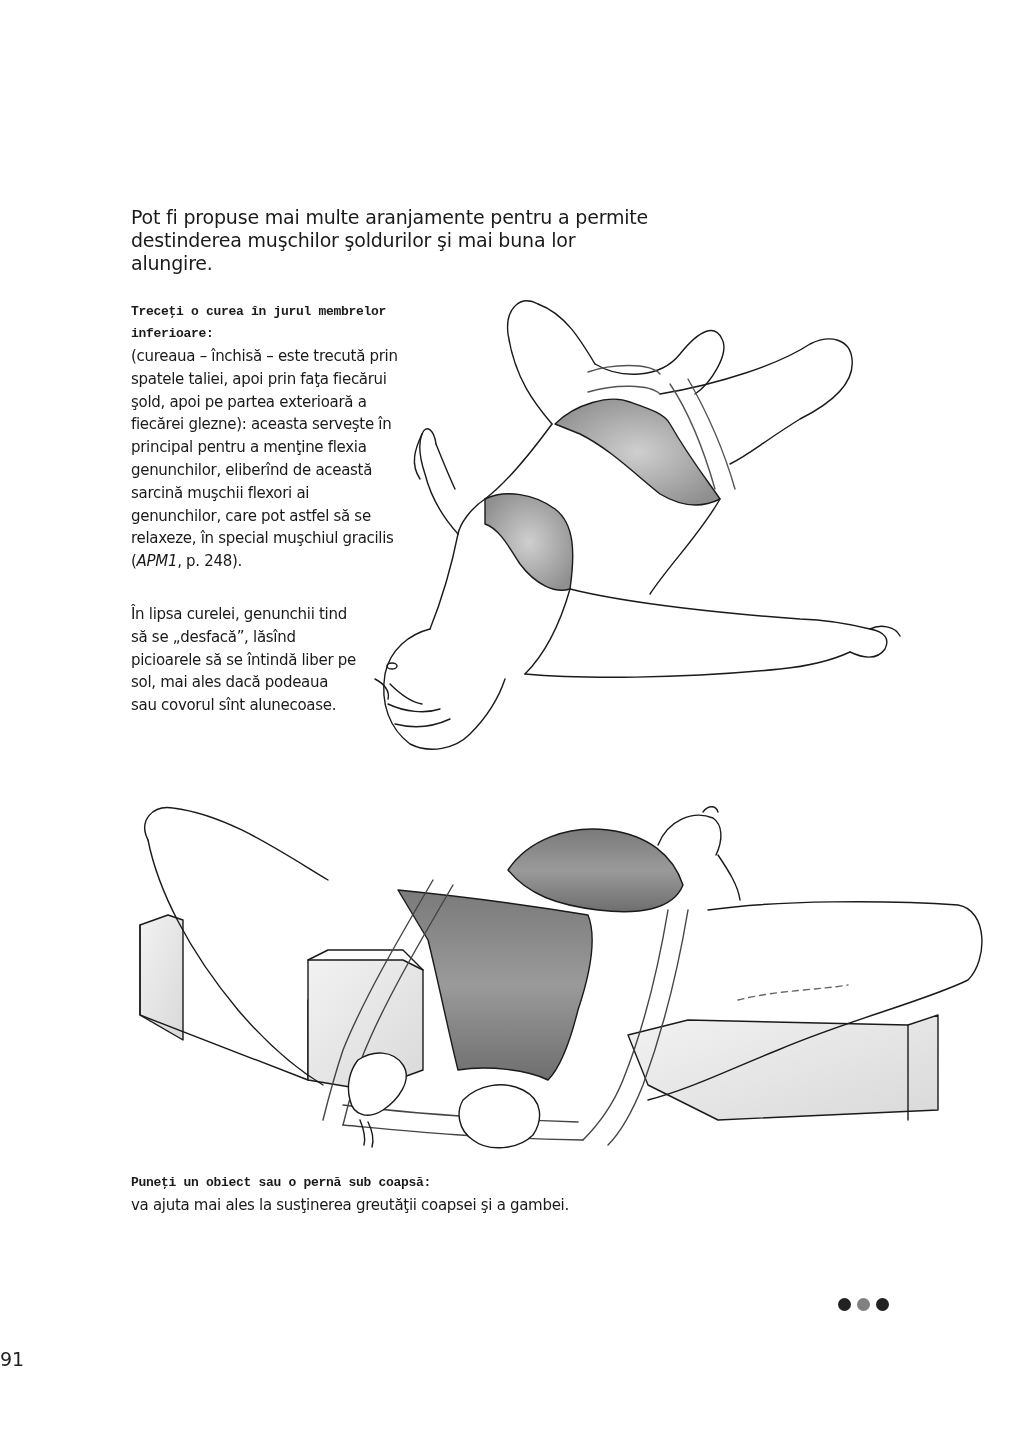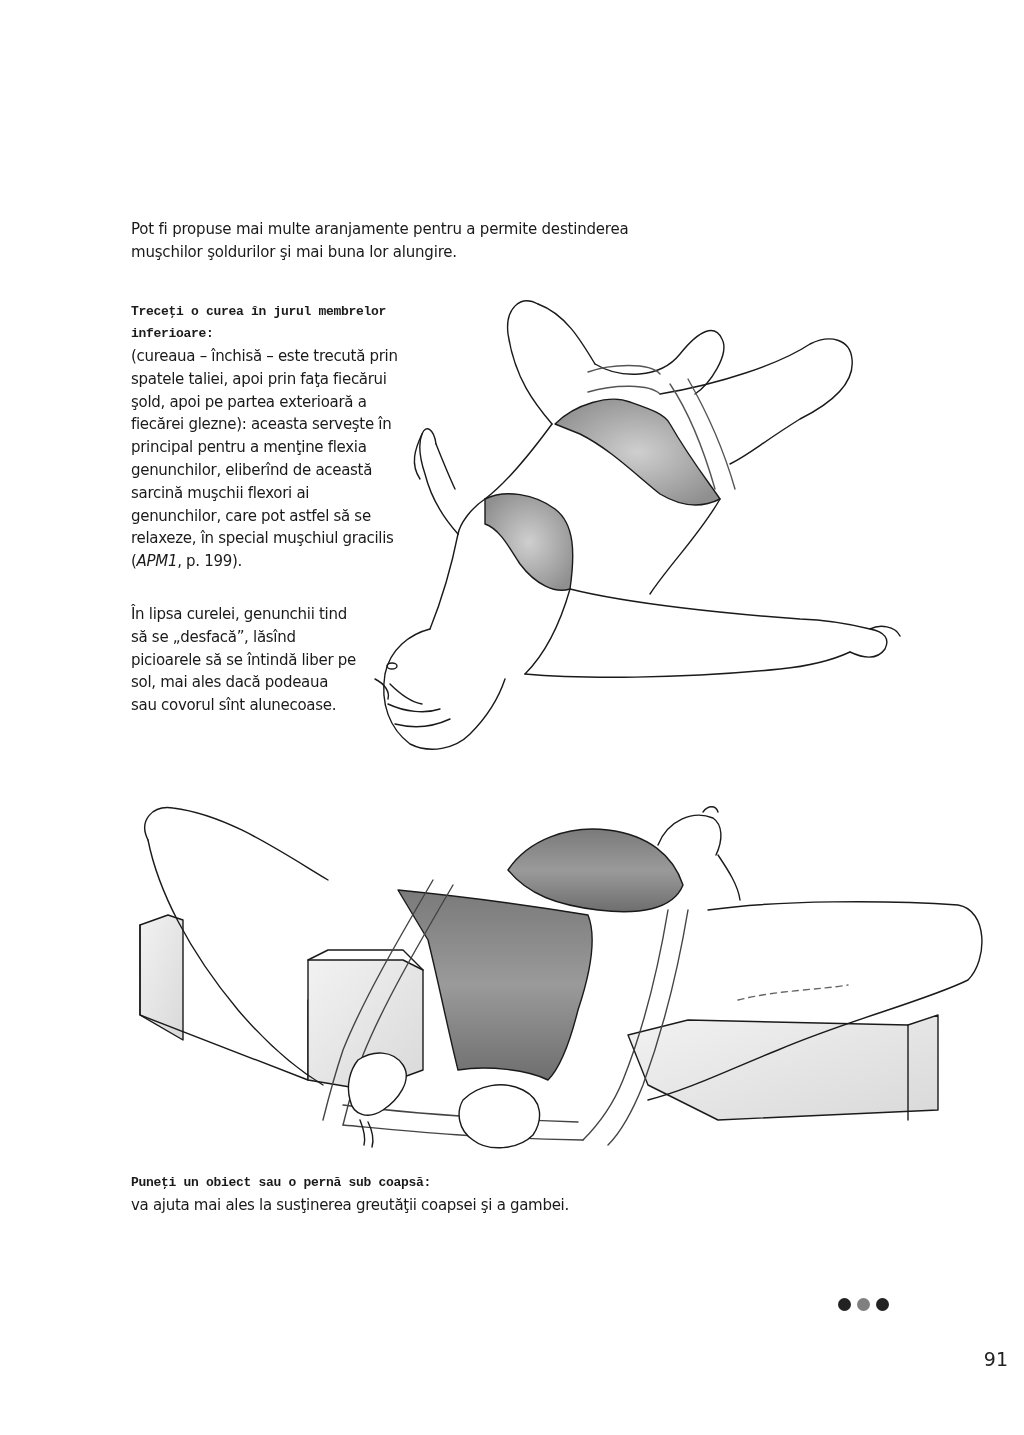--- a/index.html
+++ b/index.html
@@ -11,23 +11,23 @@
       width: 1024px;
       height: 1435px;
       position: relative;
       overflow: hidden;
       font-family: "DejaVu Sans", "Liberation Sans", sans-serif;
       color: #1a1a1a;
     }
     .intro {
       position: absolute;
       left: 131px;
-      top: 203px;
+      top: 187px;
       width: 520px;
-      font-size: 15px;
+      font-size: 19px;
       line-height: 23px;
       letter-spacing: -0.2px;
     }
     .section1 {
       position: absolute;
       left: 131px;
       top: 301px;
       width: 272px;
       font-size: 15px;
       line-height: 22.8px;
@@ -76,34 +76,34 @@
     .dot {
       width: 13px;
       height: 13px;
       border-radius: 50%;
     }
     .page-number {
       position: absolute;
       left: 0;
       width: 1008px;
       top: 1348px;
-      text-align: right;
+      text-align: left;
       font-size: 19px;
       color: #222;
     }
     em { font-style: italic; }
   </style>
 </head>
 <body>
 
 <p class="intro">Pot fi propuse mai multe aranjamente pentru a permite destinderea muşchilor şoldurilor şi mai buna lor alungire.</p>
 
 <div class="section1">
   <div class="heading">Treceţi o curea în jurul membrelor inferioare:</div>
-  <p class="para"><span>(cureaua – închisă – este trecută prin spatele taliei, apoi prin faţa fiecărui şold, apoi pe partea exterioară a fiecărei glezne): aceasta serveşte în principal pentru a menţine flexia genunchilor, eliberînd de această sarcină muşchii flexori ai genunchilor, care pot astfel să se relaxeze, în special muşchiul gracilis (</span><em>APM1</em><span>, p. 199).</span></p>
+  <p class="para"><span>(cureaua – închisă – este trecută prin spatele taliei, apoi prin faţa fiecărui şold, apoi pe partea exterioară a fiecărei glezne): aceasta serveşte în principal pentru a menţine flexia genunchilor, eliberînd de această sarcină muşchii flexori ai genunchilor, care pot astfel să se relaxeze, în special muşchiul gracilis (</span><em>APM1</em><span>, p. 248).</span></p>
   <p class="para narrow">În lipsa curelei, genunchii tind să se „desfacă”, lăsînd picioarele să se întindă liber pe sol, mai ales dacă podeaua sau covorul sînt alunecoase.</p>
 </div>
 
 <svg class="illus-top" viewBox="0 0 630 480" xmlns="http://www.w3.org/2000/svg">
   <defs>
     <radialGradient id="g1" cx="50%" cy="50%" r="60%">
       <stop offset="0%" stop-color="#cfcfcf"></stop>
       <stop offset="100%" stop-color="#8f8f8f"></stop>
     </radialGradient>
   </defs>

